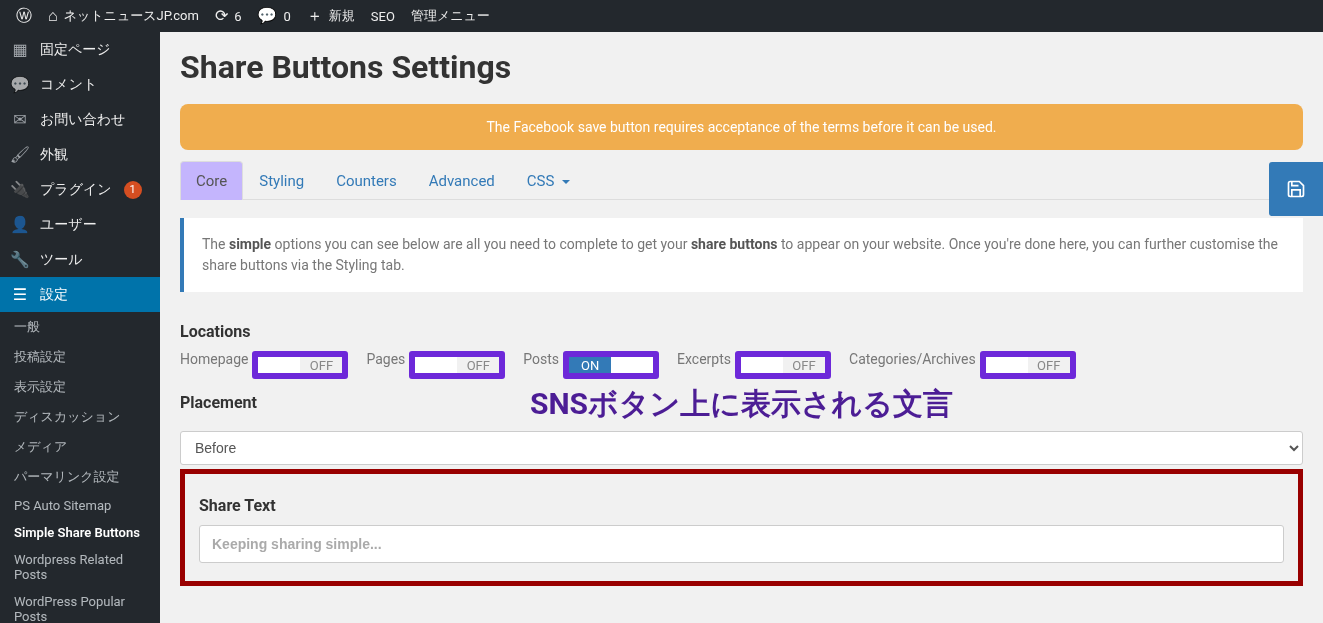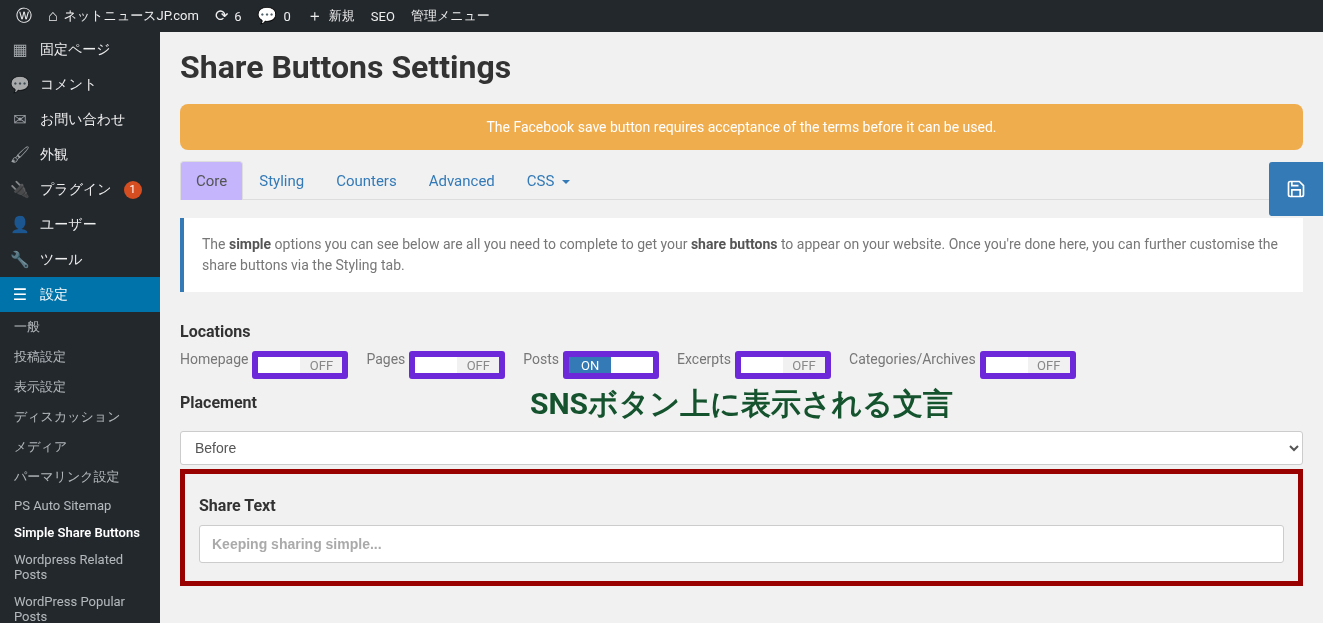--- a/index.html
+++ b/index.html
@@ -43,21 +43,21 @@
 .loc-col { display: flex; flex-direction: row; gap: 4px; }
 .loc-lbl { font-size: 14px; color: #777; }
 .toggle { width: 96px; height: 28px; border: 6px solid #6d28d9; border-radius: 3px; display: flex; overflow: hidden; cursor: pointer; }
 .toggle span { flex: 1; display: flex; align-items: center; justify-content: center; font-size: 13px; color: #888; }
 .toggle.off span.off { }
 .toggle.on span.on { background: #337ab7; color: #fff; }
 .toggle span.handle { background: #fff; }
 
 .sel { width: 100%; height: 34px; border: 1px solid #ccc; border-radius: 3px; padding: 0 10px; font-size: 14px; color: #555; background: #fff; }
 
-.anno { color: #14532d; font-weight: 700; font-size: 30px; text-align: center; margin: -38px 0 6px 0; position: relative; z-index: 2; pointer-events: none; }
+.anno { color: #4c1d95; font-weight: 700; font-size: 30px; text-align: center; margin: -38px 0 6px 0; position: relative; z-index: 2; pointer-events: none; }
 
 .share-box { border: 5px solid #900; padding: 14px 14px 18px 14px; margin-top: 4px; }
 .inp { width: 100%; height: 38px; border: 1px solid #ccc; border-radius: 3px; padding: 0 12px; font-size: 14px; font-weight: bold; }
 .inp::placeholder { color: #aaa; }
 
 svg { display: block; }
 </style>
 </head>
 <body>
 

